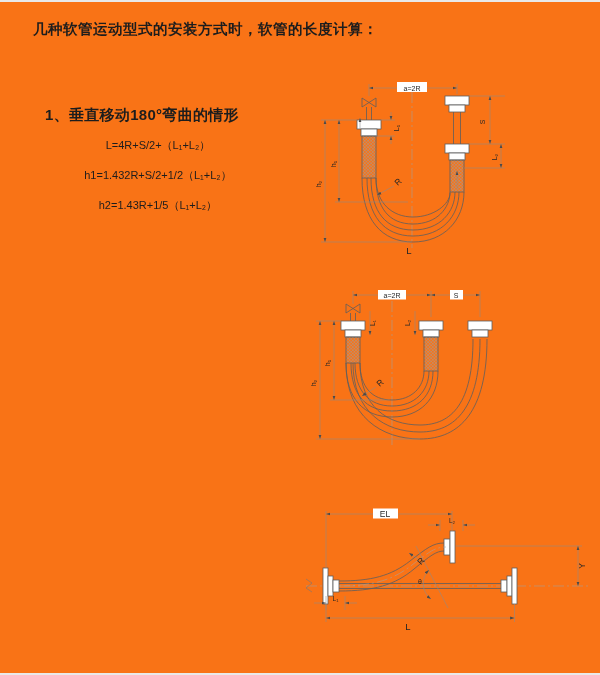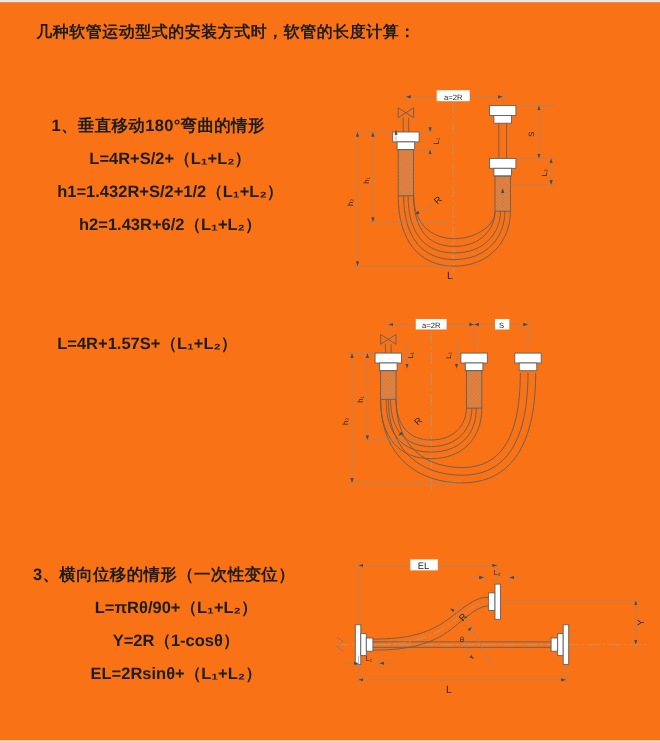--- a/index.html
+++ b/index.html
@@ -1,44 +1,44 @@
 <!DOCTYPE html>
 <html><head>
 <meta charset="utf-8">
 <style>
   html,body{margin:0;padding:0;background:#fff;}
   .page{position:relative;width:600px;height:675px;background:#f97316;overflow:hidden;
         font-family:"Liberation Sans","DejaVu Sans",sans-serif;color:#1d1d1d;text-align:center;}
   .scan-edge{position:absolute;left:0;width:100%;height:2px;background:#e9e9e9;}
   .title{position:absolute;left:33px;top:20px;font-size:14.5px;font-weight:700;letter-spacing:.5px;}
-  .sec{position:absolute;left:30px;}
+  .sec{position:absolute;left:45px;}
   .sec1{top:104px}.sec2{top:298px}.sec3{top:512px}
   .sec-heading{font-size:15px;line-height:22px;margin-bottom:4px;font-weight:600;letter-spacing:.3px;}
-  .formula{margin-left:22px;height:30px;line-height:30px;font-size:15px;white-space:nowrap;font-weight:bold;}
+  .formula{margin-left:32px;height:30px;line-height:30px;font-size:11px;white-space:nowrap;}
   .diag{position:absolute;}
   .dl line,.dl path,.dl polygon,.dl rect{stroke:#5e5e5e;stroke-width:.8;}
   .dim line,.dim path{stroke:#8c8c8c;stroke-width:.55;fill:none;}
   .cl{stroke:#a3a3a3;stroke-width:.55;stroke-dasharray:11 3 2 3;fill:none;}
   svg text{fill:#262626;font-size:7px;stroke:none;font-family:"Liberation Sans","DejaVu Sans",sans-serif;}
   .t6{font-size:6.5px}.t8{font-size:8.5px}.t9{font-size:9.5px}
 </style>
 </head>
 <body>
 
 <div class="page">
   <div class="scan-edge" style="top:0"></div>
   <div class="scan-edge" style="bottom:0"></div>
 
   <div class="title">几种软管运动型式的安装方式时，软管的长度计算：</div>
 
   <div class="sec sec1">
     <div class="sec-heading">1、垂直移动180°弯曲的情形</div>
     <div class="formula">L=4R+S/2+（L₁+L₂）</div>
     <div class="formula">h1=1.432R+S/2+1/2（L₁+L₂）</div>
-    <div class="formula">h2=1.43R+6/2（L₁+L₂）</div>
+    <div class="formula">h2=1.43R+1/5（L₁+L₂）</div>
   </div>
 
   <svg class="diag" style="left:312px;top:72px" width="280" height="190" viewBox="0 0 280 190">
     <defs>
       <pattern id="braid1" width="3.2" height="3.2" patternUnits="userSpaceOnUse">
         <path d="M0,3.2 L3.2,0 M0,0 L3.2,3.2" stroke="#9c9c9c" stroke-width="0.5"></path>
       </pattern>
       <marker id="m1" markerWidth="9" markerHeight="7" refX="8" refY="3.5" orient="auto-start-reverse">
         <path d="M0,0.8 L8,3.5 L0,6.2 Z" fill="#4a4a4a"></path>
       </marker>
@@ -112,21 +112,20 @@
       <text transform="rotate(-90 185 85)" x="185" y="85" text-anchor="middle">L₂</text>
     </g>
     <g>
       <line class="dim" x1="82" y1="114" x2="65" y2="123" marker-end="url(#m1)" style="stroke:#8c8c8c;stroke-width:.55"></line>
       <text class="t8" transform="rotate(-42 88 112)" x="88" y="112" text-anchor="middle">R</text>
     </g>
     <text class="t9" x="97" y="182" text-anchor="middle">L</text>
   </svg>
 
   <div class="sec sec2">
-    <div class="formula">L=4R+1.57S+（L₁+L₂）</div>
   </div>
 
   <svg class="diag" style="left:308px;top:283px" width="285" height="175" viewBox="0 0 285 175">
     <defs>
       <pattern id="braid2" width="3.2" height="3.2" patternUnits="userSpaceOnUse">
         <path d="M0,3.2 L3.2,0 M0,0 L3.2,3.2" stroke="#9c9c9c" stroke-width="0.5"></path>
       </pattern>
       <marker id="m2" markerWidth="9" markerHeight="7" refX="8" refY="3.5" orient="auto-start-reverse">
         <path d="M0,0.8 L8,3.5 L0,6.2 Z" fill="#4a4a4a"></path>
       </marker>
@@ -192,26 +191,20 @@
     <g class="dim">
       <line x1="107" y1="28" x2="107" y2="52" marker-end="url(#m2)"></line>
       <text class="t6" transform="rotate(-90 102 40)" x="102" y="40" text-anchor="middle">L₂</text>
     </g>
     <g>
       <line class="dim" x1="68" y1="104" x2="54" y2="113" marker-end="url(#m2)" style="stroke:#8c8c8c;stroke-width:.55"></line>
       <text class="t8" transform="rotate(-42 74 102)" x="74" y="102" text-anchor="middle">R</text>
     </g>
   </svg>
 
-  <div class="sec sec3">
-    <div class="sec-heading">3、横向位移的情形（一次性变位）</div>
-    <div class="formula">L=πRθ/90+（L₁+L₂）</div>
-    <div class="formula">Y=2R（1-cosθ）</div>
-    <div class="formula">EL=2Rsinθ+（L₁+L₂）</div>
-  </div>
 
   <svg class="diag" style="left:296px;top:500px" width="300" height="142" viewBox="0 0 300 142">
     <defs>
       <marker id="m3" markerWidth="9" markerHeight="7" refX="8" refY="3.5" orient="auto-start-reverse">
         <path d="M0,0.8 L8,3.5 L0,6.2 Z" fill="#4a4a4a"></path>
       </marker>
     </defs>
     <line class="cl" x1="10" y1="86" x2="292" y2="86"></line>
     <polyline points="10,79 16,83 10,88 16,92" fill="none" stroke="#777" stroke-width=".6"></polyline>
     <g class="dl">

